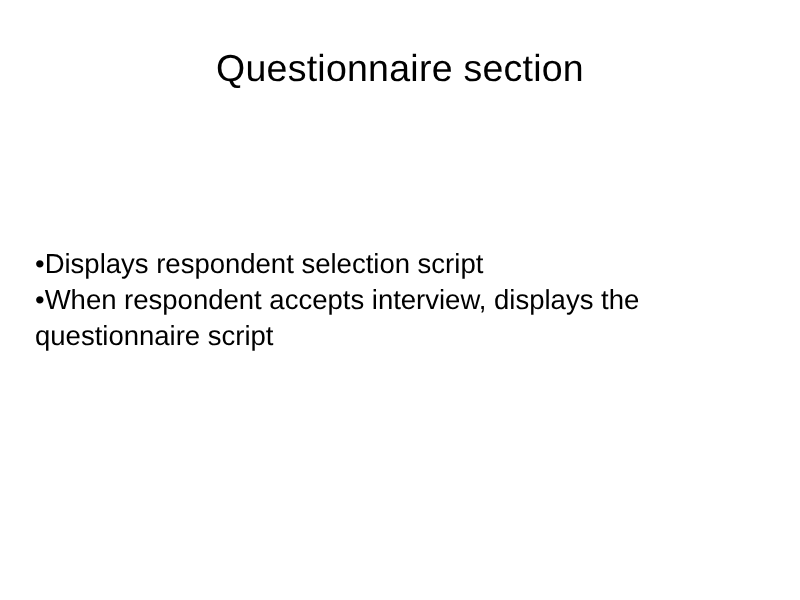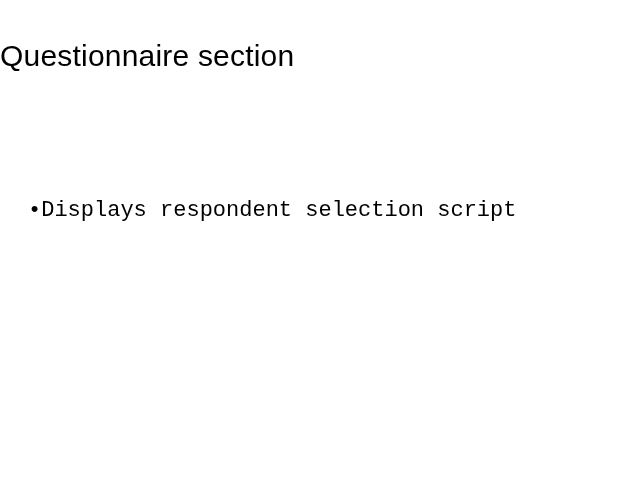--- a/index.html
+++ b/index.html
@@ -22,20 +22,21 @@
     height: 480px;
     background: #ffffff;
   }
 
   
   .slide-title {
     position: absolute;
     left: 0;
     top: 38px;
     width: 640px;
+    text-align: center;
     font-size: 30px;
     line-height: 36px;
     font-weight: normal;
     color: #000000;
     letter-spacing: 0.2px;
     white-space: nowrap;
   }
 
   
   .slide-body {
@@ -48,21 +49,20 @@
     color: #000000;
   }
 
   .bullet-item {
     margin: 0;
     padding: 0;
     text-indent: 0;
     font-size: 22px;
     line-height: 29px;
     color: #000000;
-    font-family: Liberation Mono, monospace;
   }
 
   
   .bullet-mark {
     font-size: 22px;
     line-height: 29px;
   }
 
   .bullet-text {
     font-size: 22px;
@@ -74,16 +74,17 @@
 
 <div class="slide">
 
   <div class="slide-title">Questionnaire section</div>
 
   <div class="slide-body">
 
     <p class="bullet-item"><span class="bullet-mark">•</span><span class="bullet-text">Displays respondent selection script</span></p>
 
 
+    <p class="bullet-item"><span class="bullet-mark">•</span><span class="bullet-text">When respondent accepts interview, displays the questionnaire script</span></p>
 
   </div>
 
 </div>
 
 </body></html>

